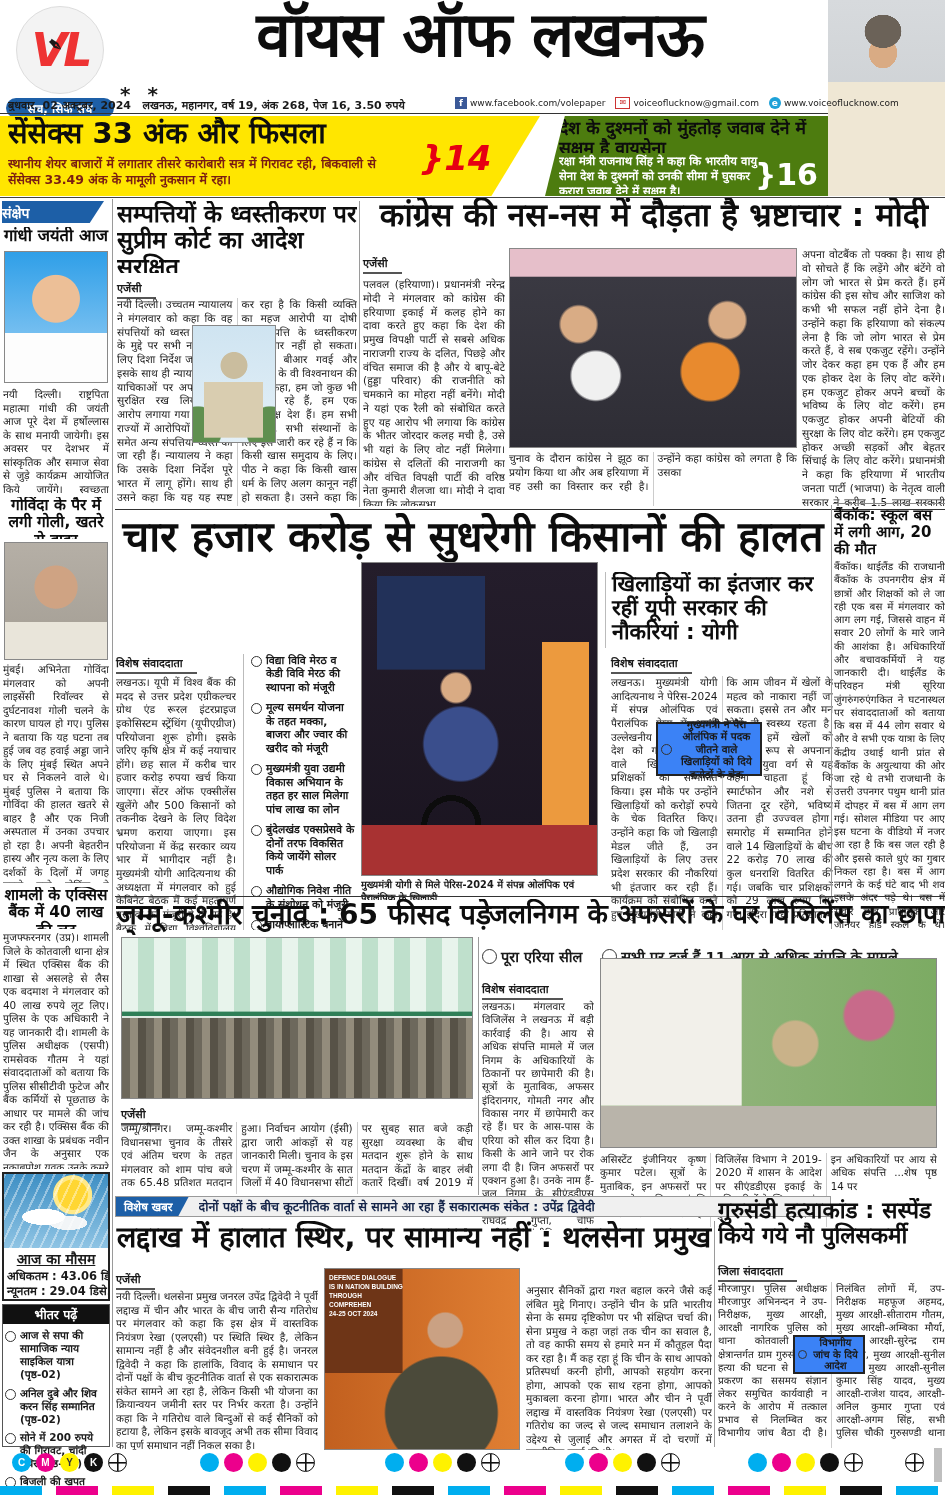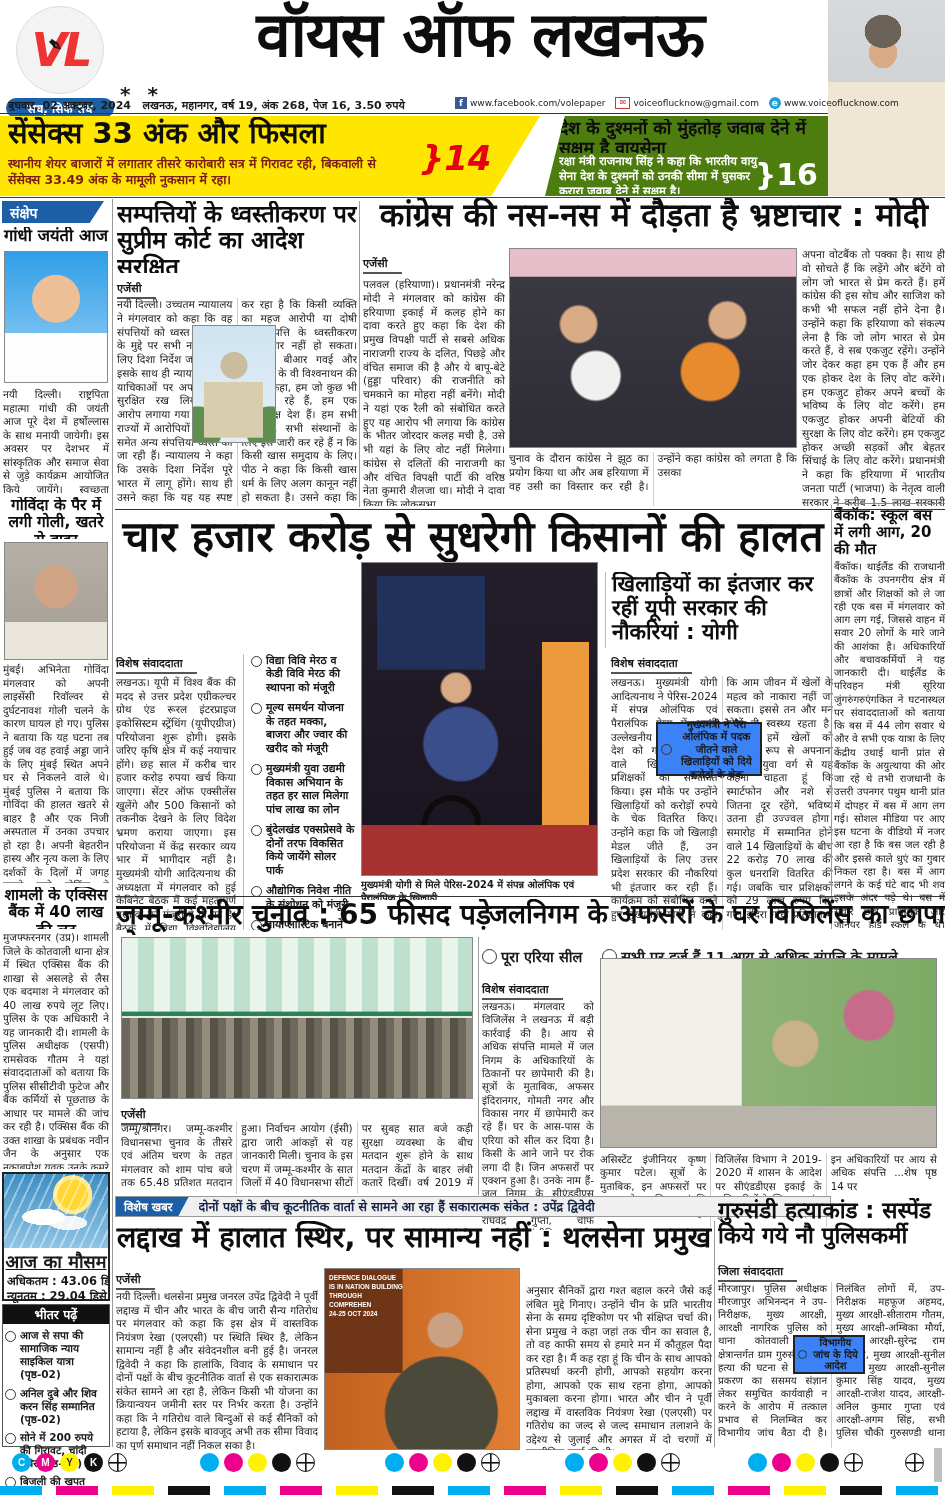--- a/index.html
+++ b/index.html
@@ -134,36 +134,36 @@
   <div class="abs" style="left:545px;top:116px;width:283px;height:80px;background:#4d7c0f;clip-path:polygon(7% 0,100% 0,100% 100%,0 100%);">
     <div class="hl" style="position:absolute;left:14px;top:3px;width:264px;height:34px;font-size:17.5px;">देश के दुश्मनों को मुंहतोड़ जवाब देने में सक्षम है वायुसेना</div>
     <div style="position:absolute;left:14px;top:38px;width:210px;height:40px;font-size:11.5px;font-weight:bold;color:#fff;line-height:1.3;overflow:hidden;">रक्षा मंत्री राजनाथ सिंह ने कहा कि भारतीय वायु सेना देश के दुश्मनों को उनकी सीमा में घुसकर करारा जवाब देने में सक्षम है।</div>
     <div style="position:absolute;right:10px;bottom:4px;font-size:30px;font-weight:900;color:#fff;">}16</div>
   </div>
 
   <div class="abs rule-h" style="left:0;top:197px;width:945px;background:#444;"></div>
 
   <div class="abs rule-v" style="left:112px;top:199px;height:1248px;"></div>
 
-  <div class="abs" style="left:2px;top:201px;width:102px;height:22px;background:#1d5fa7;clip-path:polygon(0 0,100% 0,86% 100%,0 100%);color:#fff;font-weight:bold;font-size:14px;display:flex;align-items:center;padding-left:8px;box-sizing:border-box;">संक्षेप</div>
+  <div class="abs" style="left:2px;top:201px;width:102px;height:22px;background:#1d5fa7;clip-path:polygon(0 0,100% 0,86% 100%,0 100%);color:#fff;font-weight:bold;font-size:14px;display:flex;align-items:center;box-sizing:border-box;">संक्षेप</div>
 
   <div class="abs hl" style="left:2px;top:227px;width:108px;height:22px;font-size:16.5px;text-align:center;">गांधी जयंती आज</div>
   <div class="abs photo ph-gandhi" style="left:4px;top:251px;width:104px;height:132px;"></div>
   <div class="abs body-txt" style="left:3px;top:388px;width:106px;height:106px;font-size:10.4px;">नयी दिल्ली। राष्ट्रपिता महात्मा गांधी की जयंती आज पूरे देश में हर्षोल्लास के साथ मनायी जायेगी। इस अवसर पर देशभर में सांस्कृतिक और समाज सेवा से जुड़े कार्यक्रम आयोजित किये जायेंगे। स्वच्छता अभियान आदि कार्यक्रम भी आयोजित किये जायेंगे। 2 अक्टूबर को देश के पूर्व प्रधानमंत्री लाल बहादुर शास्त्री को भी उनकी जयंती पर श्रद्धांजलि दी जायेगी।</div>
 
   <div class="abs hl" style="left:2px;top:497px;width:108px;height:42px;font-size:15.5px;text-align:center;">गोविंदा के पैर में लगी गोली, खतरे से बाहर</div>
   <div class="abs photo ph-govinda" style="left:4px;top:542px;width:104px;height:118px;"></div>
   <div class="abs body-txt" style="left:3px;top:663px;width:106px;height:220px;font-size:10.4px;">मुंबई। अभिनेता गोविंदा मंगलवार को अपनी लाइसेंसी रिवॉल्वर से दुर्घटनावश गोली चलने के कारण घायल हो गए। पुलिस ने बताया कि यह घटना तब हुई जब वह हवाई अड्डा जाने के लिए मुंबई स्थित अपने घर से निकलने वाले थे। मुंबई पुलिस ने बताया कि गोविंदा की हालत खतरे से बाहर है और एक निजी अस्पताल में उनका उपचार हो रहा है। अपनी बेहतरीन हास्य और नृत्य कला के लिए दर्शकों के दिलों में जगह बनाने वाले गोविंदा ने प्रशंसकों को सूचित किया कि अब वह बेहतर महसूस कर रहे हैं। गोविंदा ने एक ऑडियो संदेश में कहा अपने प्रशंसकों, माता-पिता और ईश्वर के आशीर्वाद से अब मैं बेहतर महसूस कर रहा हूं।</div>
 
   <div class="abs hl" style="left:2px;top:887px;width:108px;height:42px;font-size:15.5px;text-align:center;">शामली के एक्सिस बैंक में 40 लाख की लूट</div>
   <div class="abs body-txt" style="left:3px;top:931px;width:106px;height:238px;font-size:10.4px;">मुजफ्फरनगर (उप्र)। शामली जिले के कोतवाली थाना क्षेत्र में स्थित एक्सिस बैंक की शाखा से असलहे से लैस एक बदमाश ने मंगलवार को 40 लाख रुपये लूट लिए। पुलिस के एक अधिकारी ने यह जानकारी दी। शामली के पुलिस अधीक्षक (एसपी) रामसेवक गौतम ने यहां संवाददाताओं को बताया कि पुलिस सीसीटीवी फुटेज और बैंक कर्मियों से पूछताछ के आधार पर मामले की जांच कर रही है। एक्सिस बैंक की उक्त शाखा के प्रबंधक नवीन जैन के अनुसार एक नकाबपोश युवक उनके कमरे में दाखिल हुआ और उन्हें बंदूक दिखाकर 40 लाख रुपये की नकदी लूटने को कहा। जैन ने बताया नकाबपोश ने मुझे नकदी न देने पर जान से मारने की धमकी दी।</div>
 
   <div class="abs" style="left:2px;top:1172px;width:108px;height:129px;border:2px solid #222;box-sizing:border-box;">
     <div class="ph-weather" style="width:100%;height:74px;"></div>
-    <div style="text-align:center;font-size:18px;font-weight:bold;text-decoration:underline;margin-top:1px;">आज का मौसम</div>
+    <div style="text-align:center;font-size:14px;font-weight:bold;text-decoration:underline;margin-top:1px;">आज का मौसम</div>
     <div style="font-size:11.5px;font-weight:bold;padding:0 3px;white-space:nowrap;overflow:hidden;">अधिकतम    :    43.06 डिसे.</div>
     <div style="font-size:11.5px;font-weight:bold;padding:0 3px;white-space:nowrap;overflow:hidden;">न्यूनतम    :    29.04 डिसे.</div>
   </div>
 
   <div class="abs" style="left:2px;top:1304px;width:108px;height:143px;border:1px solid #555;box-sizing:border-box;">
     <div style="height:19px;background:#111;color:#fff;font-weight:bold;font-size:12.5px;display:flex;align-items:center;justify-content:center;">भीतर पढ़ें</div>
     <div class="inside-item">
         <span class="ring"></span>
         <span>आज से सपा की सामाजिक न्याय साइकिल यात्रा (पृष्ठ-02)</span>
       </div>

